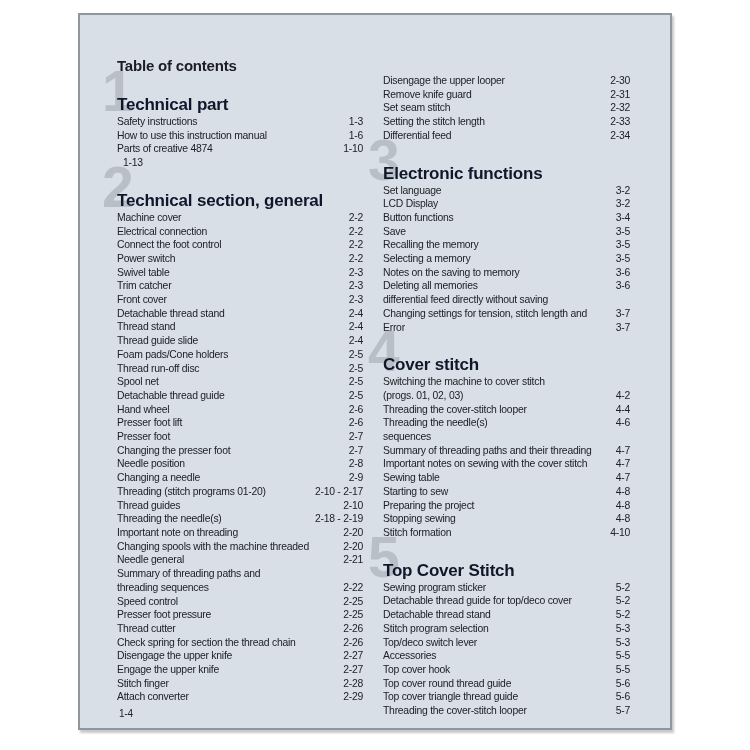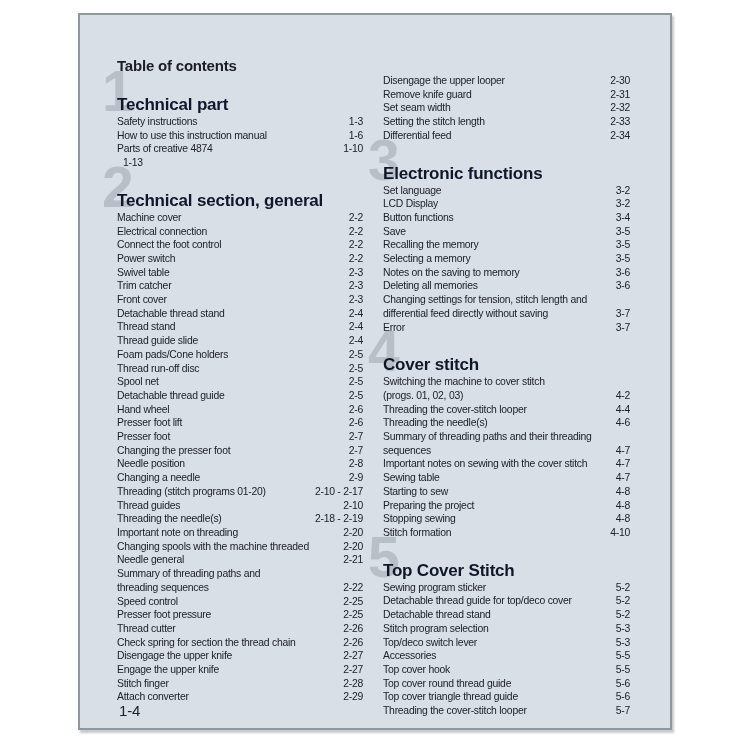--- a/index.html
+++ b/index.html
@@ -69,21 +69,21 @@
     letter-spacing: -0.25px;
     color: #20212b;
   }
   .entry-label { flex: 1 1 auto; min-width: 0; }
   .entry-line { white-space: nowrap; }
   .entry-page { margin-left: 6px; white-space: nowrap; }
   .page-footer {
     position: absolute;
     left: 39px;
     bottom: 9px;
-    font-size: 15px;
+    font-size: 10px;
     letter-spacing: -0.2px;
     color: #20212b;
   }
 </style>
 </head>
 <body>
 
 <div class="stage">
   <div class="page">
     <div class="columns">
@@ -341,21 +341,21 @@
               <span class="entry-page">2-30</span>
             </div>
             <div class="toc-row">
               <div class="entry-label">
                 <div class="entry-line">Remove knife guard</div>
               </div>
               <span class="entry-page">2-31</span>
             </div>
             <div class="toc-row">
               <div class="entry-label">
-                <div class="entry-line">Set seam width</div>
+                <div class="entry-line">Set seam stitch</div>
               </div>
               <span class="entry-page">2-32</span>
             </div>
             <div class="toc-row">
               <div class="entry-label">
                 <div class="entry-line">Setting the stitch length</div>
               </div>
               <span class="entry-page">2-33</span>
             </div>
             <div class="toc-row">
@@ -411,22 +411,22 @@
               <span class="entry-page">3-6</span>
             </div>
             <div class="toc-row">
               <div class="entry-label">
                 <div class="entry-line">Deleting all memories</div>
               </div>
               <span class="entry-page">3-6</span>
             </div>
             <div class="toc-row">
               <div class="entry-label">
+                <div class="entry-line">differential feed directly without saving</div>
                 <div class="entry-line">Changing settings for tension, stitch length and</div>
-                <div class="entry-line">differential feed directly without saving</div>
               </div>
               <span class="entry-page">3-7</span>
             </div>
             <div class="toc-row">
               <div class="entry-label">
                 <div class="entry-line">Error</div>
               </div>
               <span class="entry-page">3-7</span>
             </div>
           </section>
@@ -447,22 +447,22 @@
               <span class="entry-page">4-4</span>
             </div>
             <div class="toc-row">
               <div class="entry-label">
                 <div class="entry-line">Threading the needle(s)</div>
               </div>
               <span class="entry-page">4-6</span>
             </div>
             <div class="toc-row">
               <div class="entry-label">
+                <div class="entry-line">sequences</div>
                 <div class="entry-line">Summary of threading paths and their threading</div>
-                <div class="entry-line">sequences</div>
               </div>
               <span class="entry-page">4-7</span>
             </div>
             <div class="toc-row">
               <div class="entry-label">
                 <div class="entry-line">Important notes on sewing with the cover stitch</div>
               </div>
               <span class="entry-page">4-7</span>
             </div>
             <div class="toc-row">

